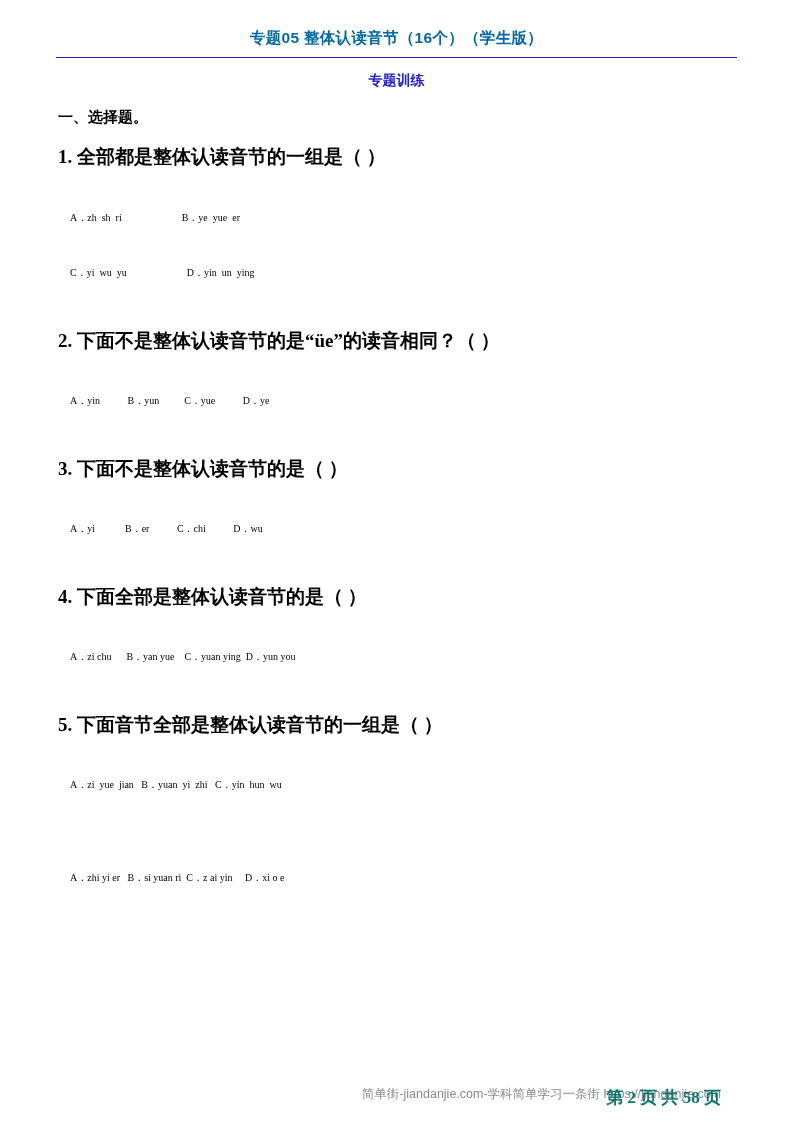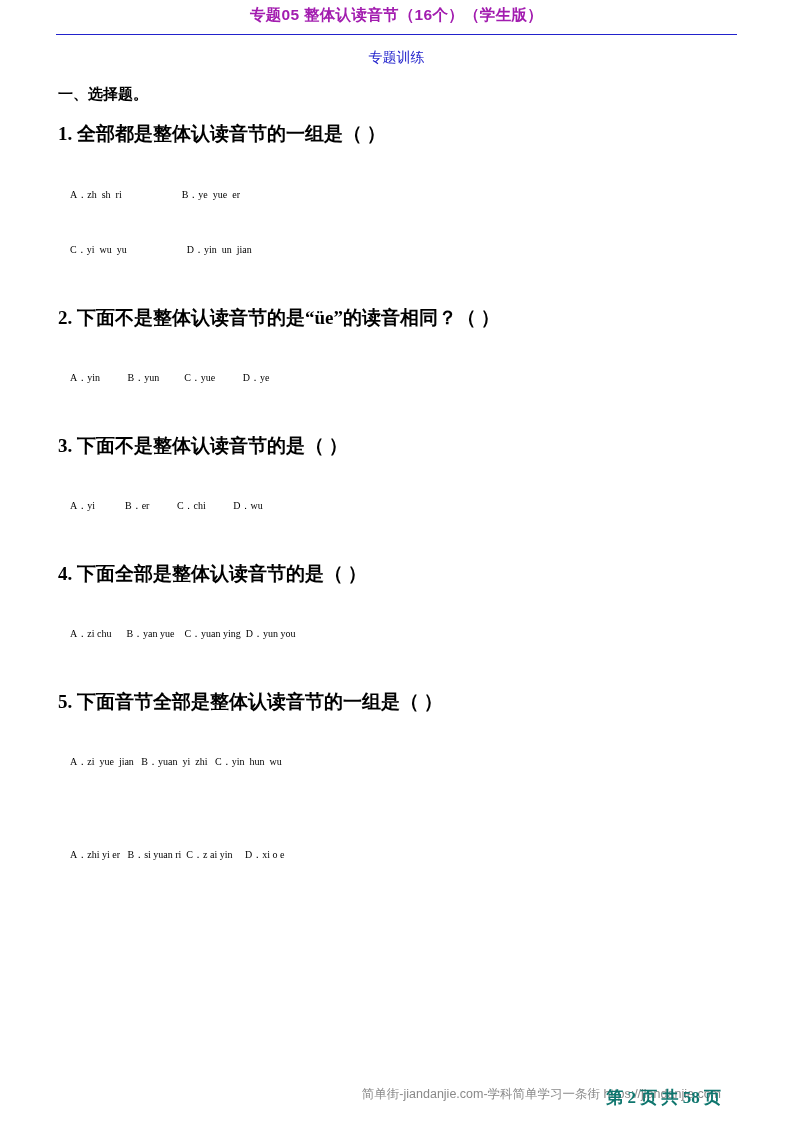--- a/index.html
+++ b/index.html
@@ -16,38 +16,38 @@
   }
   .page {
     position: relative;
     width: 793px;
     height: 1122px;
     box-sizing: border-box;
     padding: 0 56px;
   }
   .doc-title {
     text-align: center;
-    color: #a21caf;
+    color: #0369a1;
     font-family: "Liberation Sans", sans-serif;
     font-weight: bold;
     font-size: 15.5px;
     letter-spacing: 0.3px;
-    padding-top: 5px;
+    padding-top: 28px;
     padding-bottom: 8px;
   }
   .title-rule {
     border: none;
     border-top: 1.4px solid #2222cc;
     margin: 0 0 14px 0;
   }
   .section-title {
     text-align: center;
     color: #2222cc;
     font-family: "Liberation Sans", sans-serif;
-    font-weight: normal;
+    font-weight: bold;
     font-size: 14px;
     margin-bottom: 18px;
   }
   .part-heading {
     color: #000000;
     font-family: "Liberation Serif", serif;
     font-weight: bold;
     font-size: 15px;
     margin: 12px 0 16px 2px;
   }
@@ -108,21 +108,21 @@
   <hr class="title-rule">
 
   <div class="section-title">专题训练</div>
 
   <div class="part-heading">一、选择题。</div>
 
   <div class="block">
     <div class="q"><span class="num">1.</span> <span>全部都是整体认读音节的一组是（      ）</span></div>
     <div class="opts">
       <div class="opts-row">A．zh  sh  ri                        B．ye  yue  er</div>
-      <div class="opts-row">C．yi  wu  yu                        D．yin  un  jian</div>
+      <div class="opts-row">C．yi  wu  yu                        D．yin  un  ying</div>
     </div>
   </div>
 
   <div class="block">
     <div class="q"><span class="num">2.</span> <span>下面不是整体认读音节的是“üe”的读音相同？（      ）</span></div>
     <div class="opts">
       <div class="opts-row">A．yin           B．yun          C．yue           D．ye</div>
     </div>
   </div>
 

